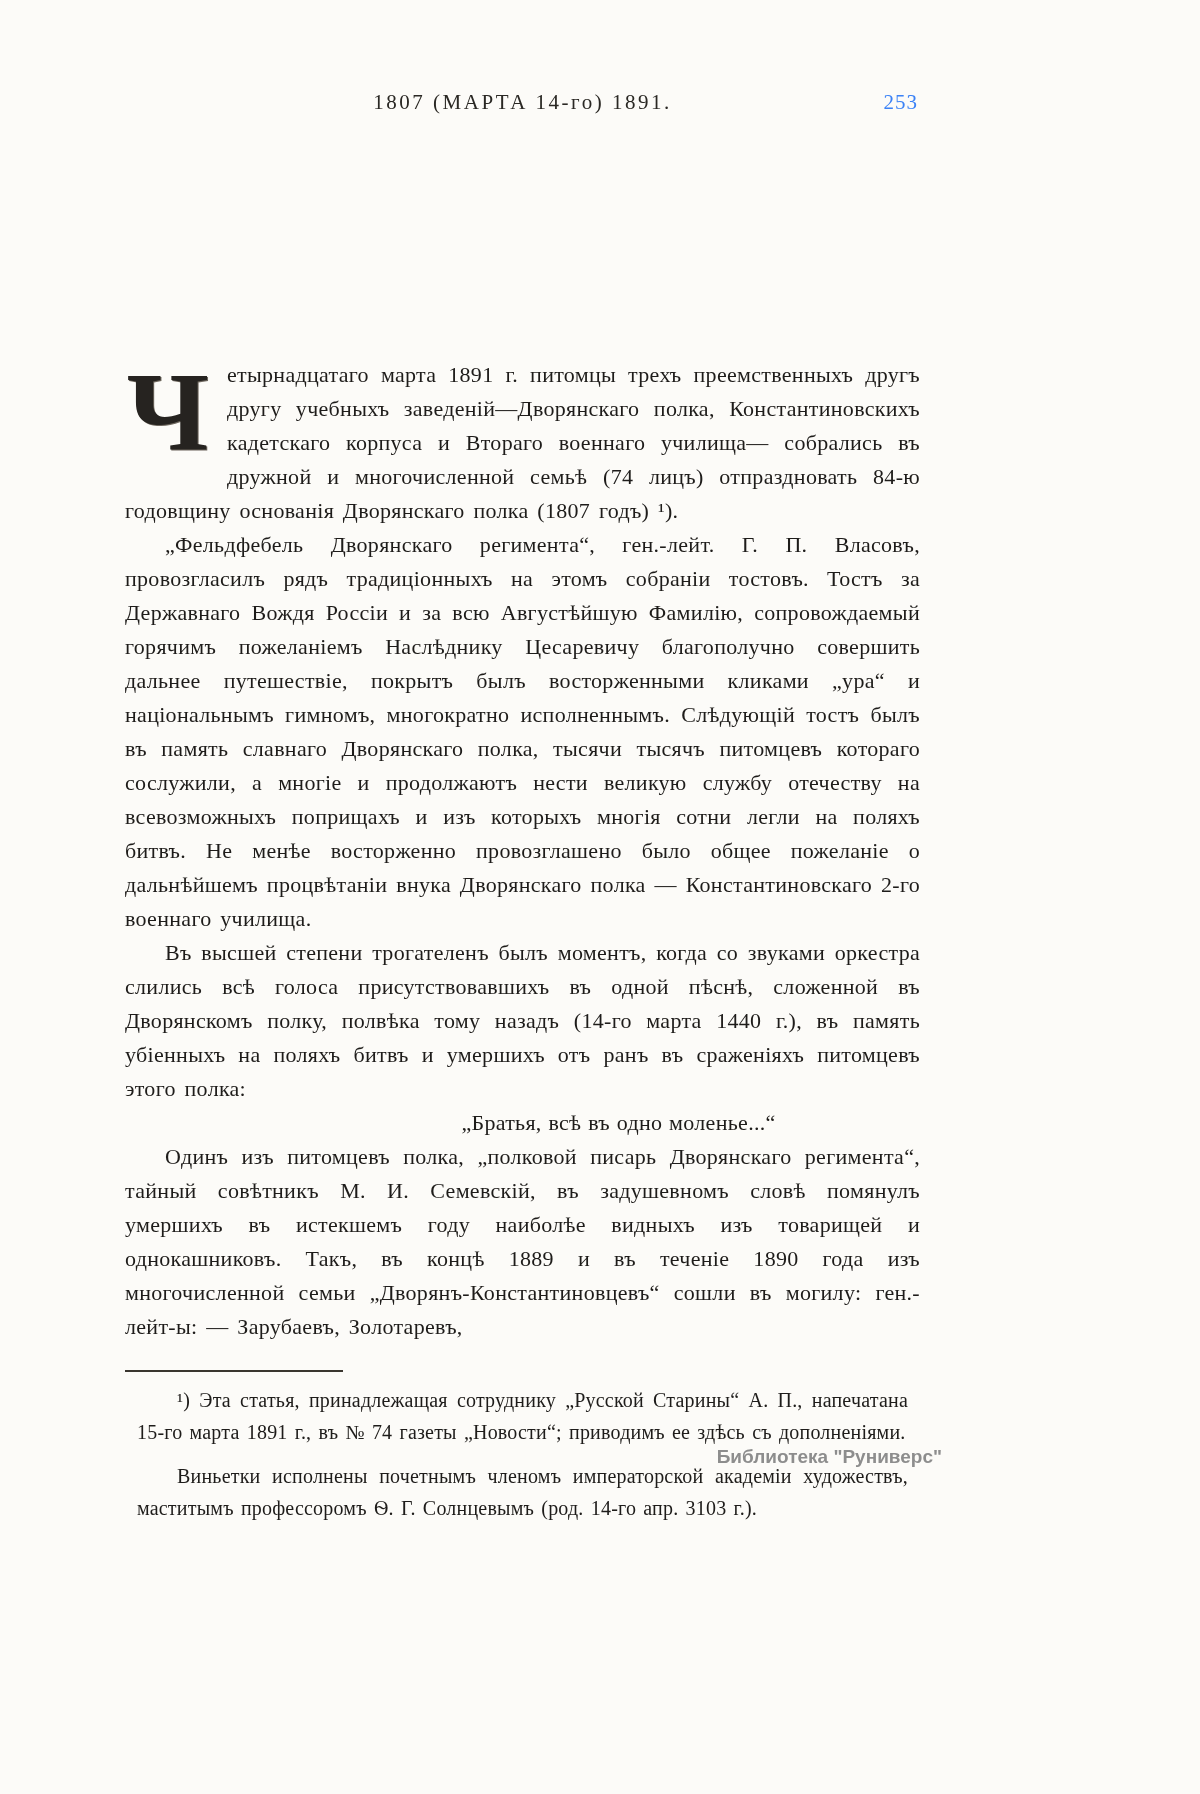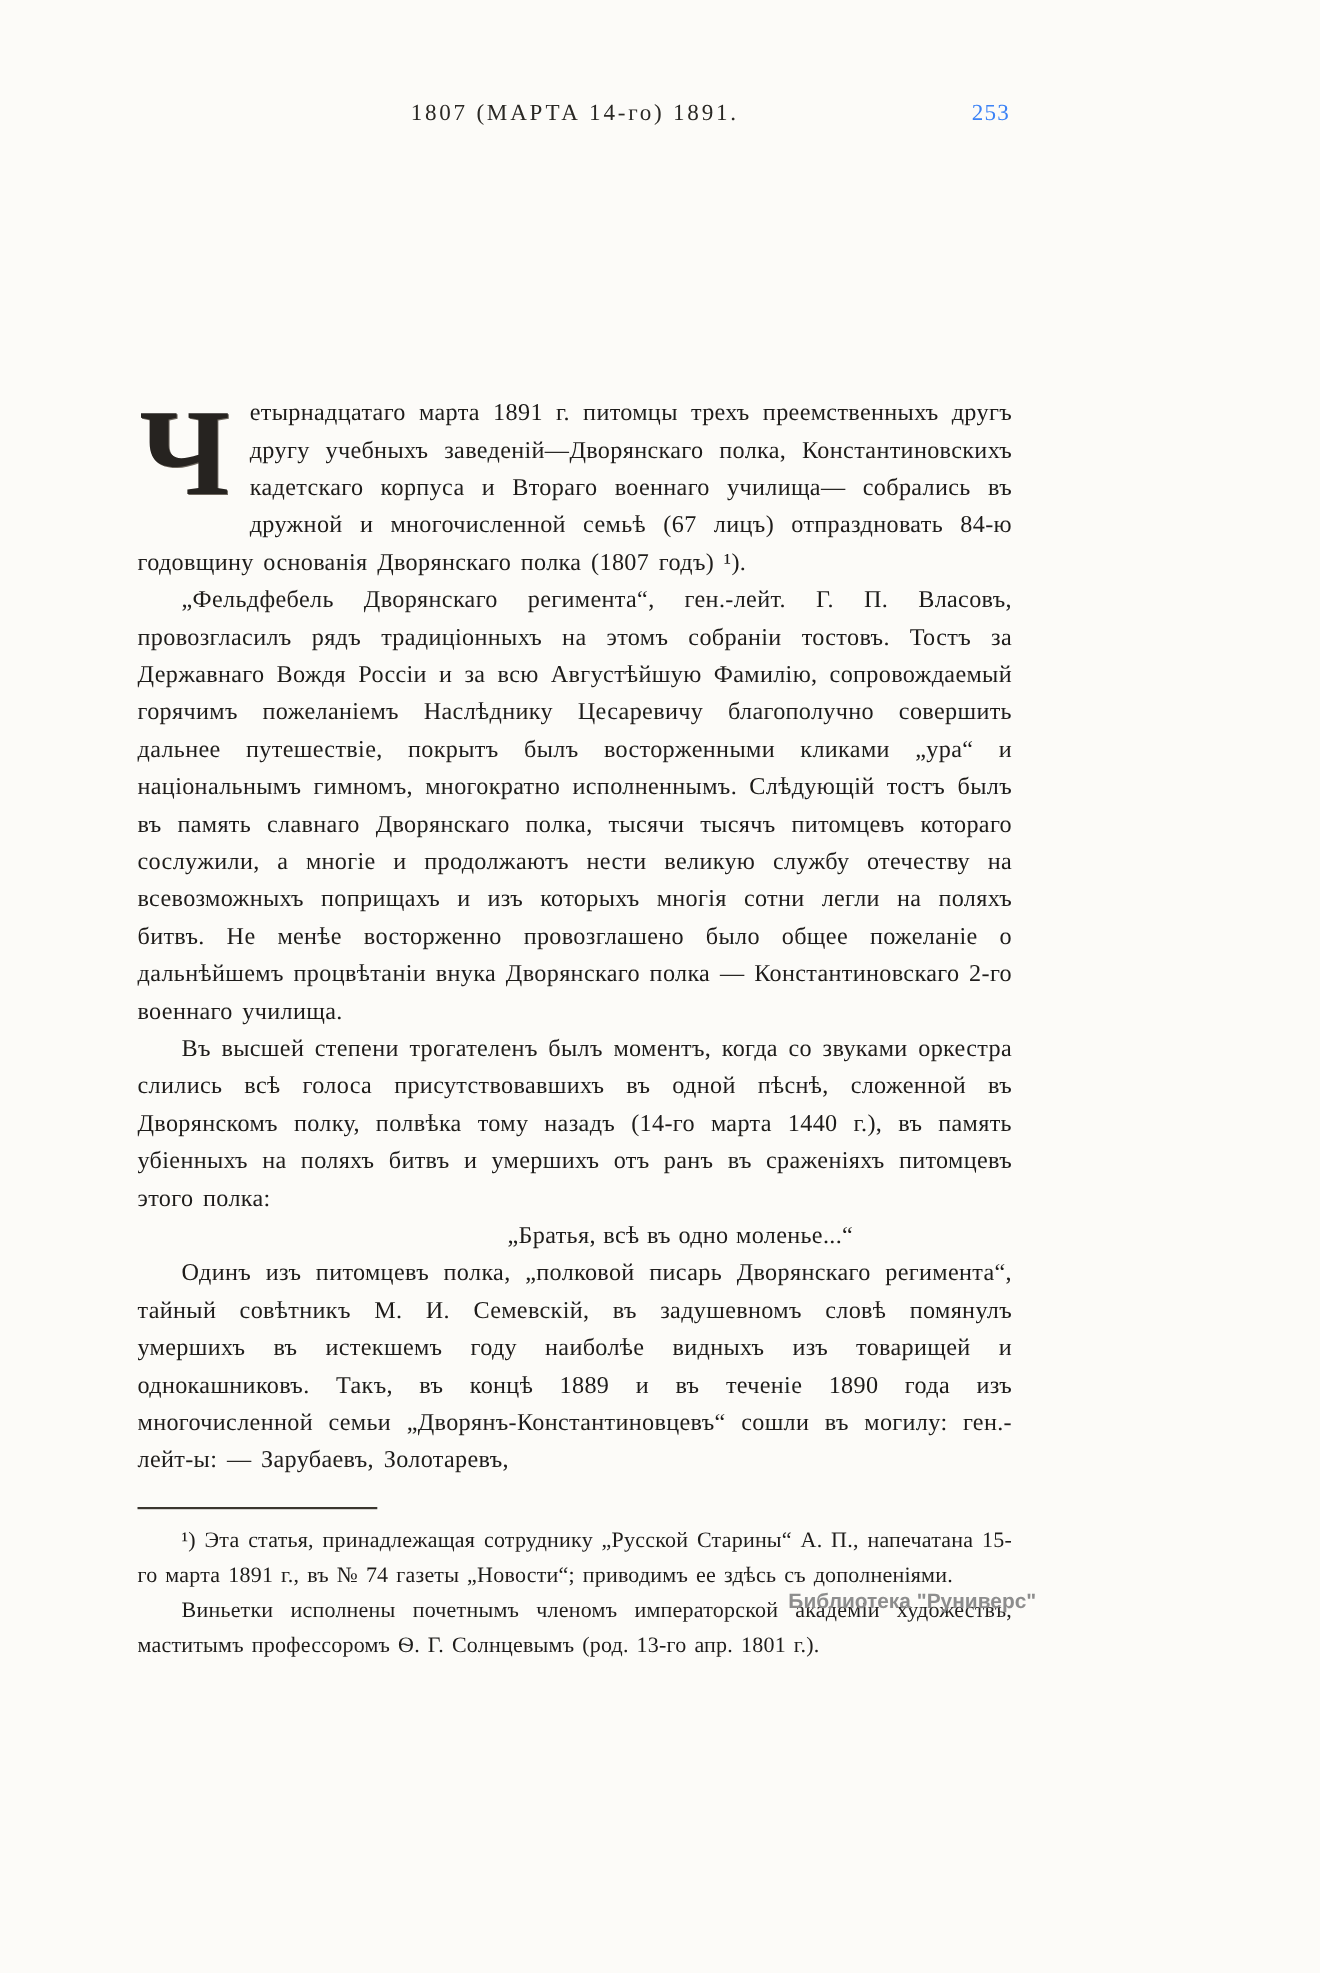--- a/index.html
+++ b/index.html
@@ -90,21 +90,21 @@
     margin: 26px 0 12px 0;
   }
   .footnotes {
     font-size: 20px;
     line-height: 32px;
     text-align: justify;
     word-spacing: 2px;
     letter-spacing: 0.2px;
   }
   .footnotes p {
-    margin: 0;
+    margin: 12px;
     text-indent: 40px;
   }
   
   .watermark {
     position: absolute;
     right: 258px;
     bottom: 42px;
     font-family: "Liberation Sans", "DejaVu Sans", sans-serif;
     font-size: 19px;
     font-weight: 600;
@@ -117,30 +117,30 @@
 <div class="page">
   <div class="column">
 
     <div class="running-header">
       <span class="title">1807 (МАРТА 14-го) 1891.</span>
       <span class="pagenum">253</span>
     </div>
 
     <div class="bodytext">
       <div class="dropcap">Ч</div>
-      <p class="para no-indent">етырнадцатаго марта 1891 г. питомцы трехъ преемственныхъ другъ другу учебныхъ заведеній—Дворянскаго полка, Константиновскихъ кадетскаго корпуса и Втораго военнаго училища— собрались въ дружной и многочисленной семьѣ (67 лицъ) отпраздновать 84-ю годовщину основанія Дворянскаго полка (1807 годъ) ¹).</p>
+      <p class="para no-indent">етырнадцатаго марта 1891 г. питомцы трехъ преемственныхъ другъ другу учебныхъ заведеній—Дворянскаго полка, Константиновскихъ кадетскаго корпуса и Втораго военнаго училища— собрались въ дружной и многочисленной семьѣ (74 лицъ) отпраздновать 84-ю годовщину основанія Дворянскаго полка (1807 годъ) ¹).</p>
       <p class="para">„Фельдфебель Дворянскаго регимента“, ген.-лейт. Г. П. Власовъ, провозгласилъ рядъ традиціонныхъ на этомъ собраніи тостовъ. Тостъ за Державнаго Вождя Россіи и за всю Августѣйшую Фамилію, сопровождаемый горячимъ пожеланіемъ Наслѣднику Цесаревичу благополучно совершить дальнее путешествіе, покрытъ былъ восторженными кликами „ура“ и національнымъ гимномъ, многократно исполненнымъ. Слѣдующій тостъ былъ въ память славнаго Дворянскаго полка, тысячи тысячъ питомцевъ котораго сослужили, а многіе и продолжаютъ нести великую службу отечеству на всевозможныхъ поприщахъ и изъ которыхъ многія сотни легли на поляхъ битвъ. Не менѣе восторженно провозглашено было общее пожеланіе о дальнѣйшемъ процвѣтаніи внука Дворянскаго полка — Константиновскаго 2-го военнаго училища.</p>
       <p class="para">Въ высшей степени трогателенъ былъ моментъ, когда со звуками оркестра слились всѣ голоса присутствовавшихъ въ одной пѣснѣ, сложенной въ Дворянскомъ полку, полвѣка тому назадъ (14-го марта 1440 г.), въ память убіенныхъ на поляхъ битвъ и умершихъ отъ ранъ въ сраженіяхъ питомцевъ этого полка:</p>
       <p class="verse">„Братья, всѣ въ одно моленье...“</p>
       <p class="para">Одинъ изъ питомцевъ полка, „полковой писарь Дворянскаго регимента“, тайный совѣтникъ М. И. Семевскій, въ задушевномъ словѣ помянулъ умершихъ въ истекшемъ году наиболѣе видныхъ изъ товарищей и однокашниковъ. Такъ, въ концѣ 1889 и въ теченіе 1890 года изъ многочисленной семьи „Дворянъ-Константиновцевъ“ сошли въ могилу: ген.-лейт-ы: — Зарубаевъ, Золотаревъ,</p>
     </div>
 
     <div class="footnote-rule"></div>
 
     <div class="footnotes">
       <p class="fn">¹) Эта статья, принадлежащая сотруднику „Русской Старины“ А. П., напечатана 15-го марта 1891 г., въ № 74 газеты „Новости“; приводимъ ее здѣсь съ дополненіями.</p>
-      <p class="fn">Виньетки исполнены почетнымъ членомъ императорской академіи художествъ, маститымъ профессоромъ Ѳ. Г. Солнцевымъ (род. 13-го апр. 1801 г.).</p>
+      <p class="fn">Виньетки исполнены почетнымъ членомъ императорской академіи художествъ, маститымъ профессоромъ Ѳ. Г. Солнцевымъ (род. 14-го апр. 3103 г.).</p>
     </div>
 
   </div>
 
   <div class="watermark">Библиотека "Руниверс"</div>
 </div>
 
 </body></html>

